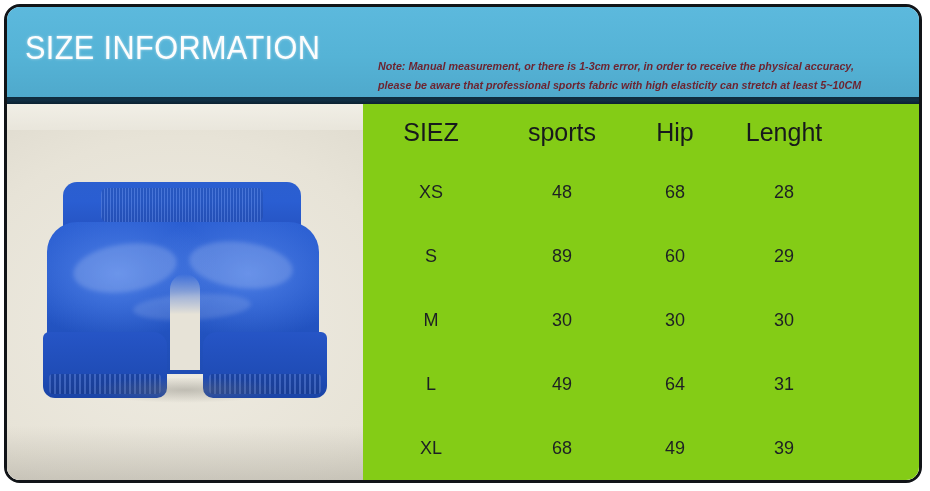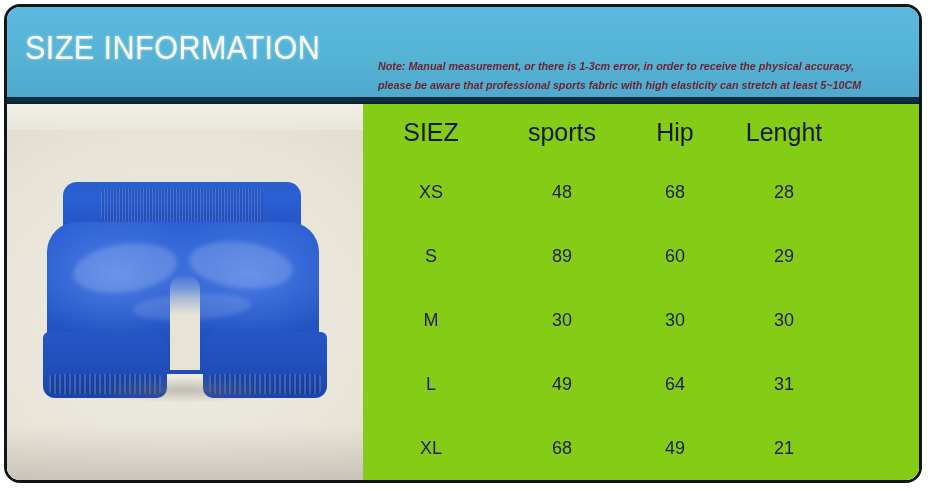--- a/index.html
+++ b/index.html
@@ -276,21 +276,21 @@
             <td>L</td>
             <td>49</td>
             <td>64</td>
             <td>31</td>
             <td></td>
           </tr>
           <tr>
             <td>XL</td>
             <td>68</td>
             <td>49</td>
-            <td>21</td>
+            <td>39</td>
             <td></td>
           </tr>
         </tbody>
       </table>
     </div>
 
   </div>
 </div>
 
 </body></html>

